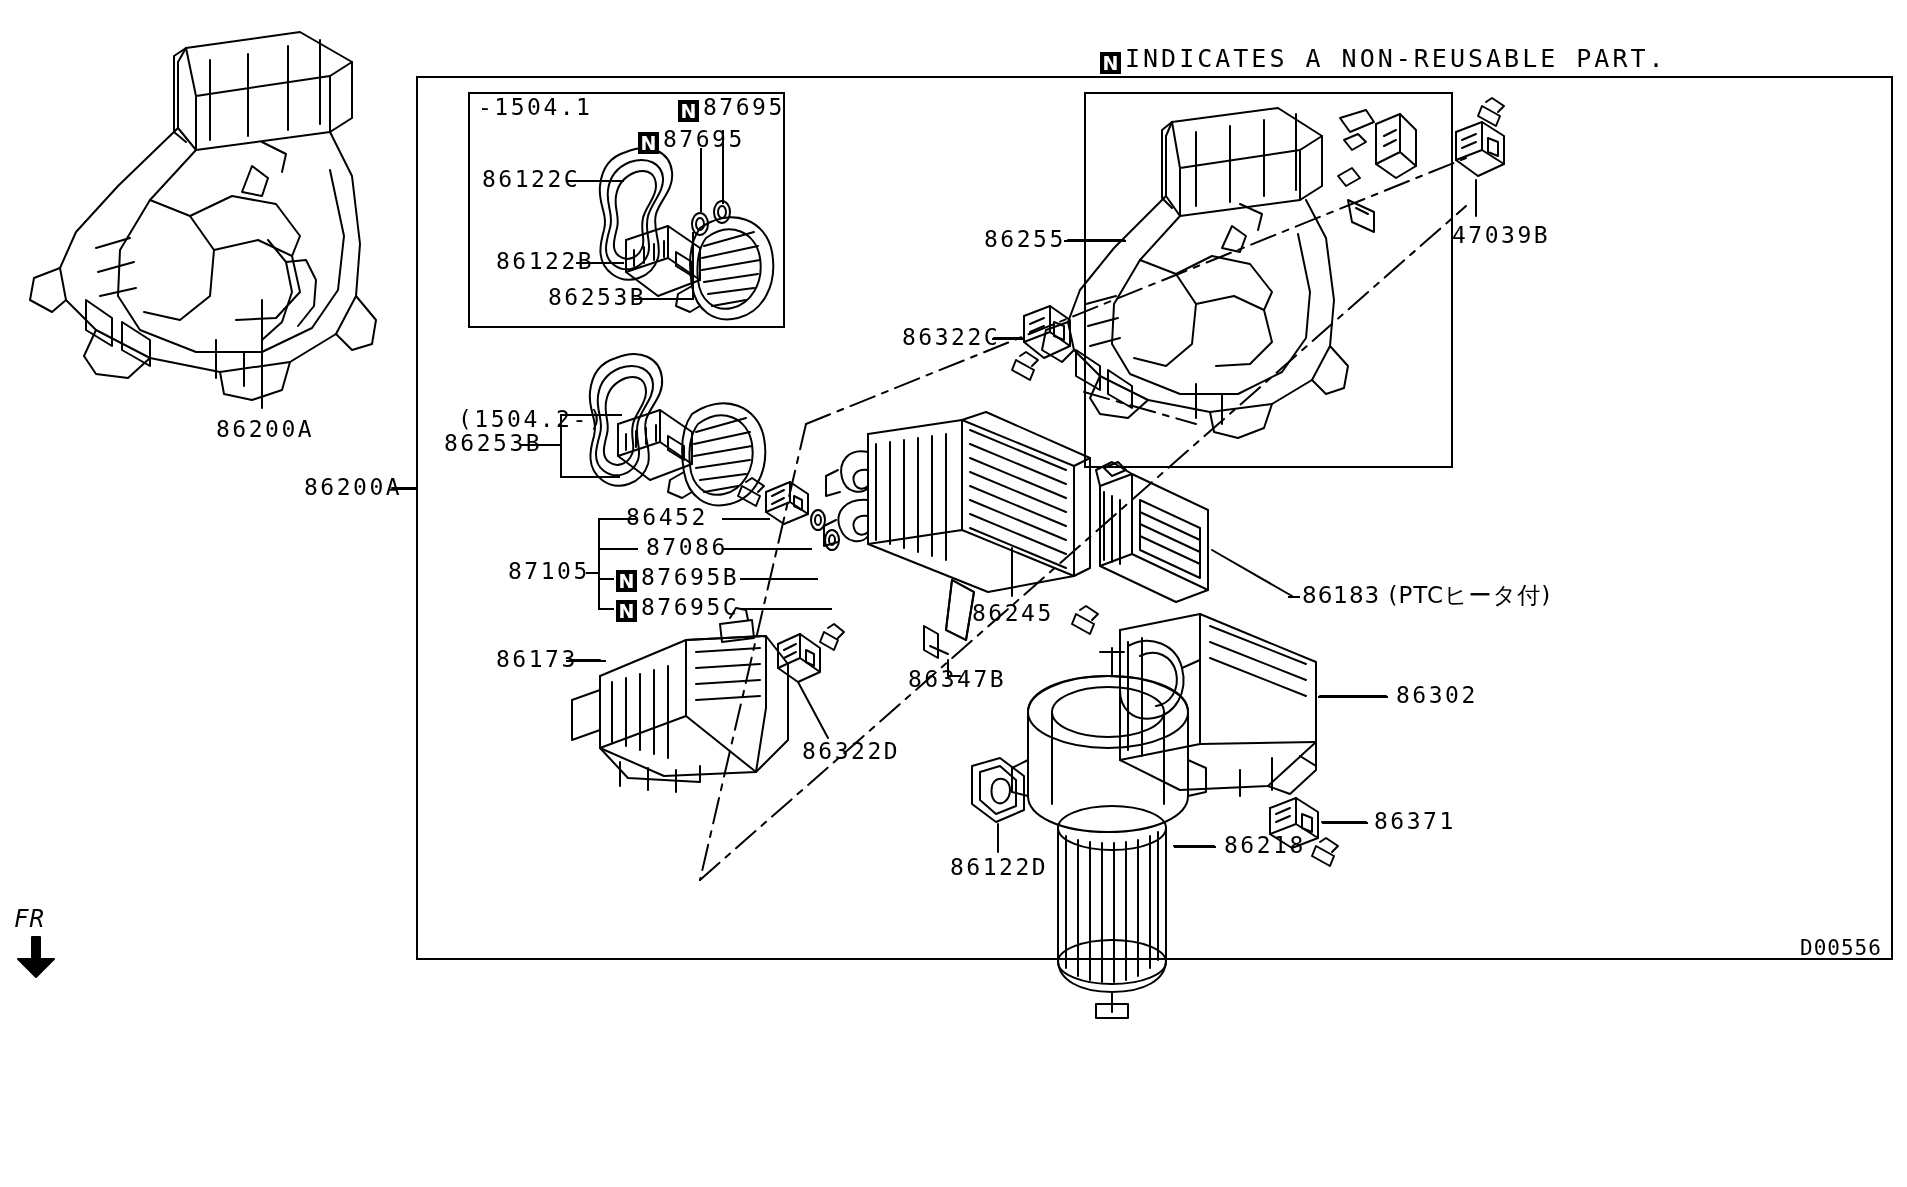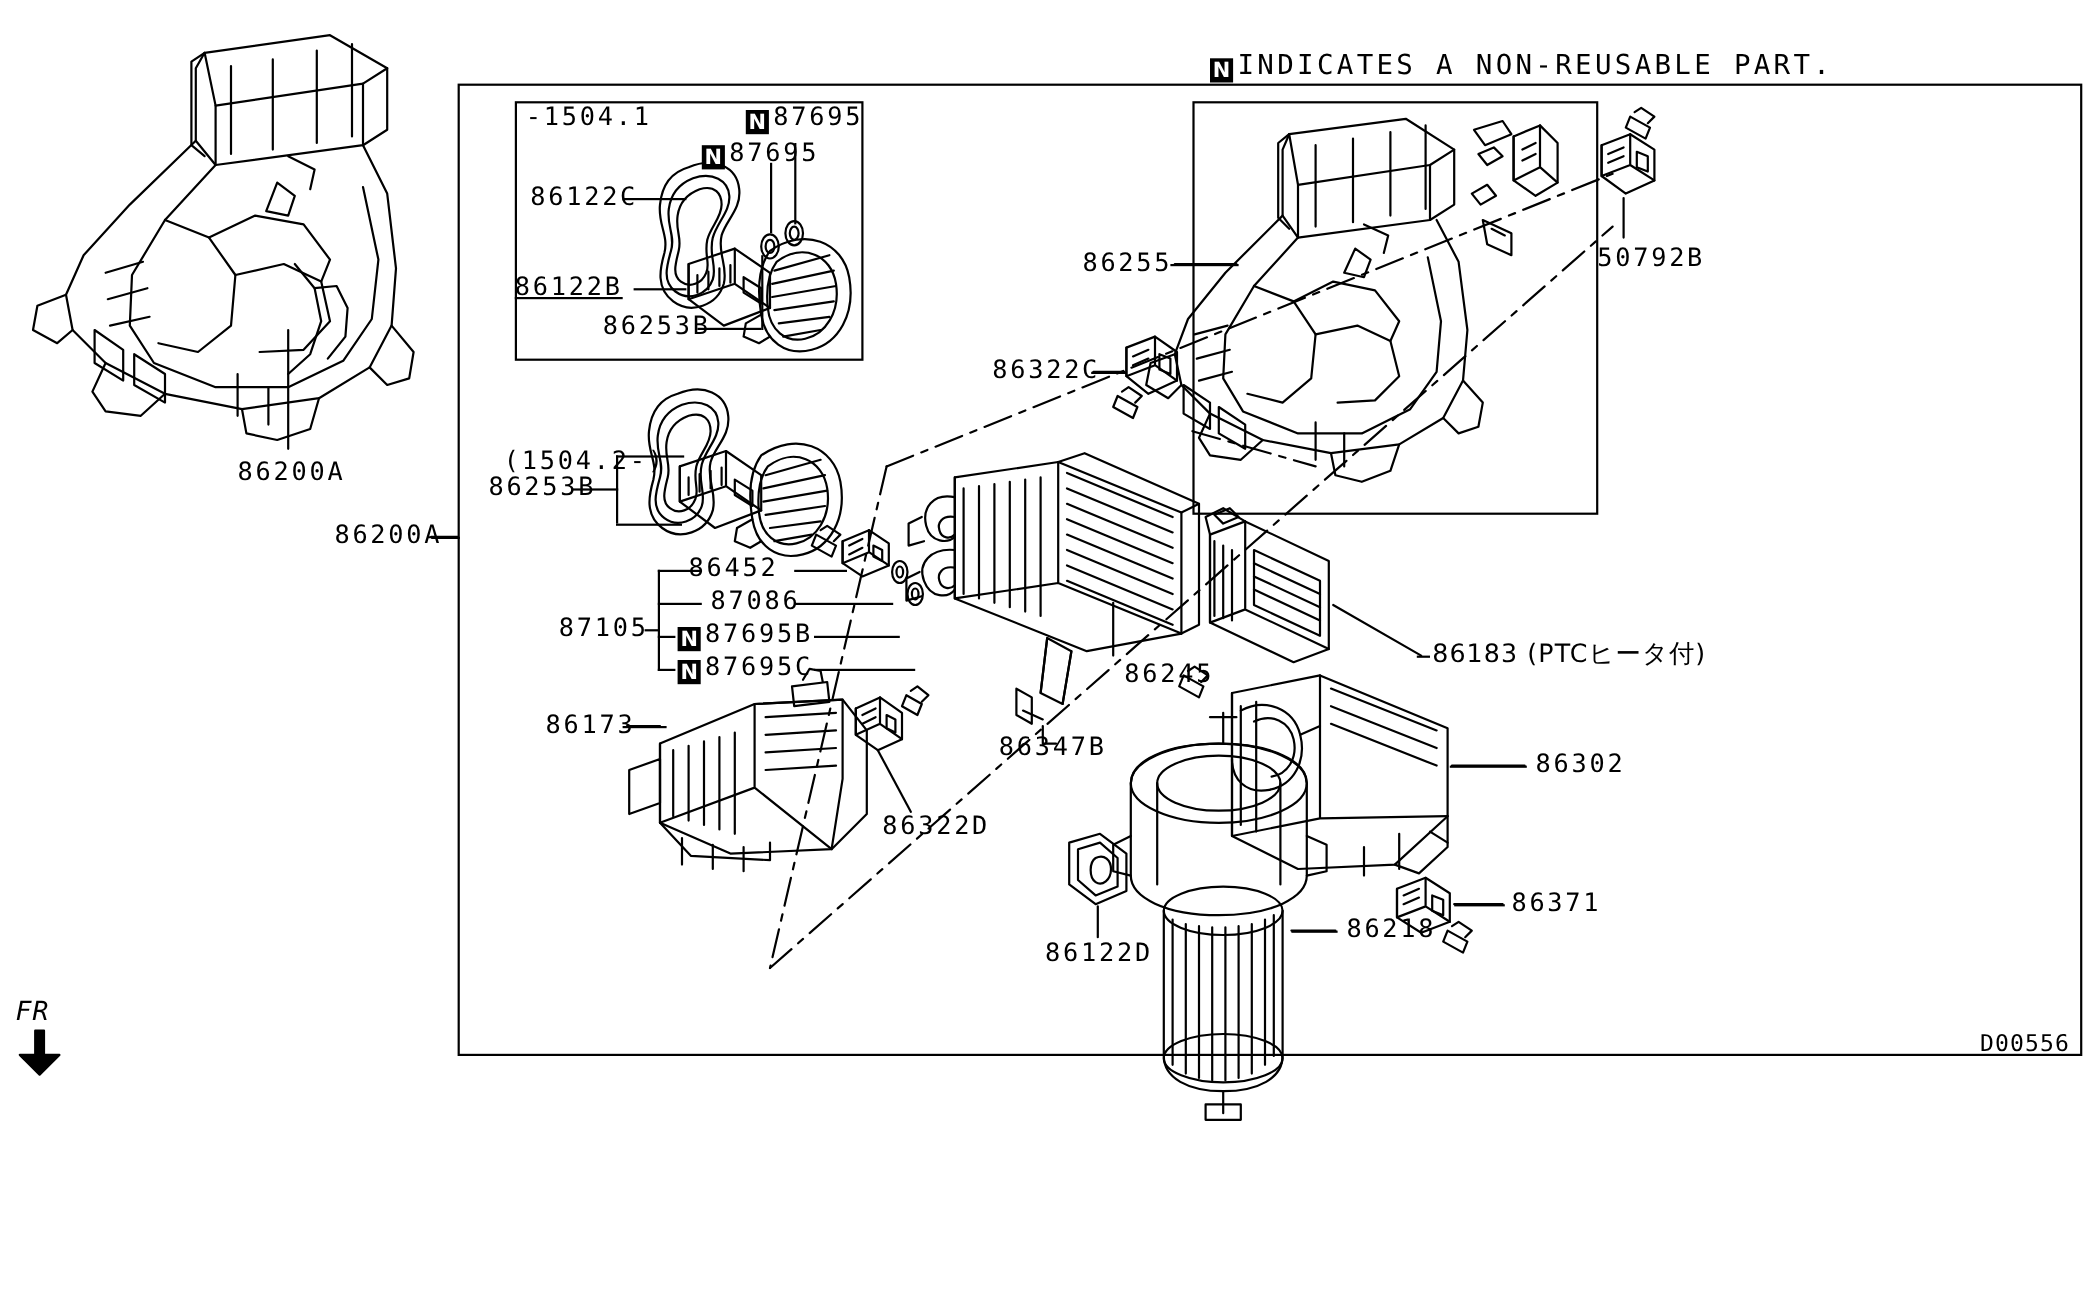--- a/index.html
+++ b/index.html
@@ -377,47 +377,47 @@
 
   <div class="lbl" style="left:478px;top:96px;">-1504.1</div>
 
   <div class="lbl" style="left:678px;top:96px;">
     <span class="nbadge">N</span><span>87695</span>
   </div>
   <div class="lbl" style="left:638px;top:128px;">
     <span class="nbadge">N</span><span>87695</span>
   </div>
   <div class="lbl" style="left:482px;top:168px;">86122C</div>
-  <div class="lbl" style="left:468px;top:250px;text-decoration:underline;">86122B</div>
+  <div class="lbl" style="left:496px;top:250px;">86122B</div>
   <div class="lbl" style="left:548px;top:286px;">86253B</div>
 
   <div class="lbl" style="left:216px;top:418px;">86200A</div>
   <div class="lbl" style="left:304px;top:476px;">86200A</div>
 
   <div class="lbl" style="left:458px;top:408px;">(1504.2-)</div>
   <div class="lbl" style="left:444px;top:432px;">86253B</div>
 
   <div class="lbl" style="left:626px;top:506px;">86452</div>
   <div class="lbl" style="left:646px;top:536px;">87086</div>
   <div class="lbl" style="left:508px;top:560px;">87105</div>
   <div class="lbl" style="left:616px;top:566px;">
     <span class="nbadge">N</span><span>87695B</span>
   </div>
   <div class="lbl" style="left:616px;top:596px;">
     <span class="nbadge">N</span><span>87695C</span>
   </div>
 
   <div class="lbl" style="left:496px;top:648px;text-align:center;">86173</div>
   <div class="lbl" style="left:802px;top:740px;">86322D</div>
-  <div class="lbl" style="left:1022px;top:602px;">86245</div>
+  <div class="lbl" style="left:972px;top:602px;">86245</div>
   <div class="lbl" style="left:908px;top:668px;">86347B</div>
 
   <div class="lbl" style="left:984px;top:228px;">86255</div>
   <div class="lbl" style="left:902px;top:326px;">86322C</div>
-  <div class="lbl" style="left:1452px;top:224px;">50792B</div>
+  <div class="lbl" style="left:1452px;top:224px;">47039B</div>
 
   <div class="lbl jp" style="left:1302px;top:584px;font-size:23px;letter-spacing:1px;">86183 (PTCヒータ付)</div>
   <div class="lbl" style="left:1396px;top:684px;">86302</div>
   <div class="lbl" style="left:1374px;top:810px;">86371</div>
   <div class="lbl" style="left:1224px;top:834px;text-align:center;">86218</div>
   <div class="lbl" style="left:950px;top:856px;">86122D</div>
 
   <div id="fr-mark">
     <div class="frtxt">FR</div>
     <svg width="50" height="46" viewBox="0 0 50 46">

